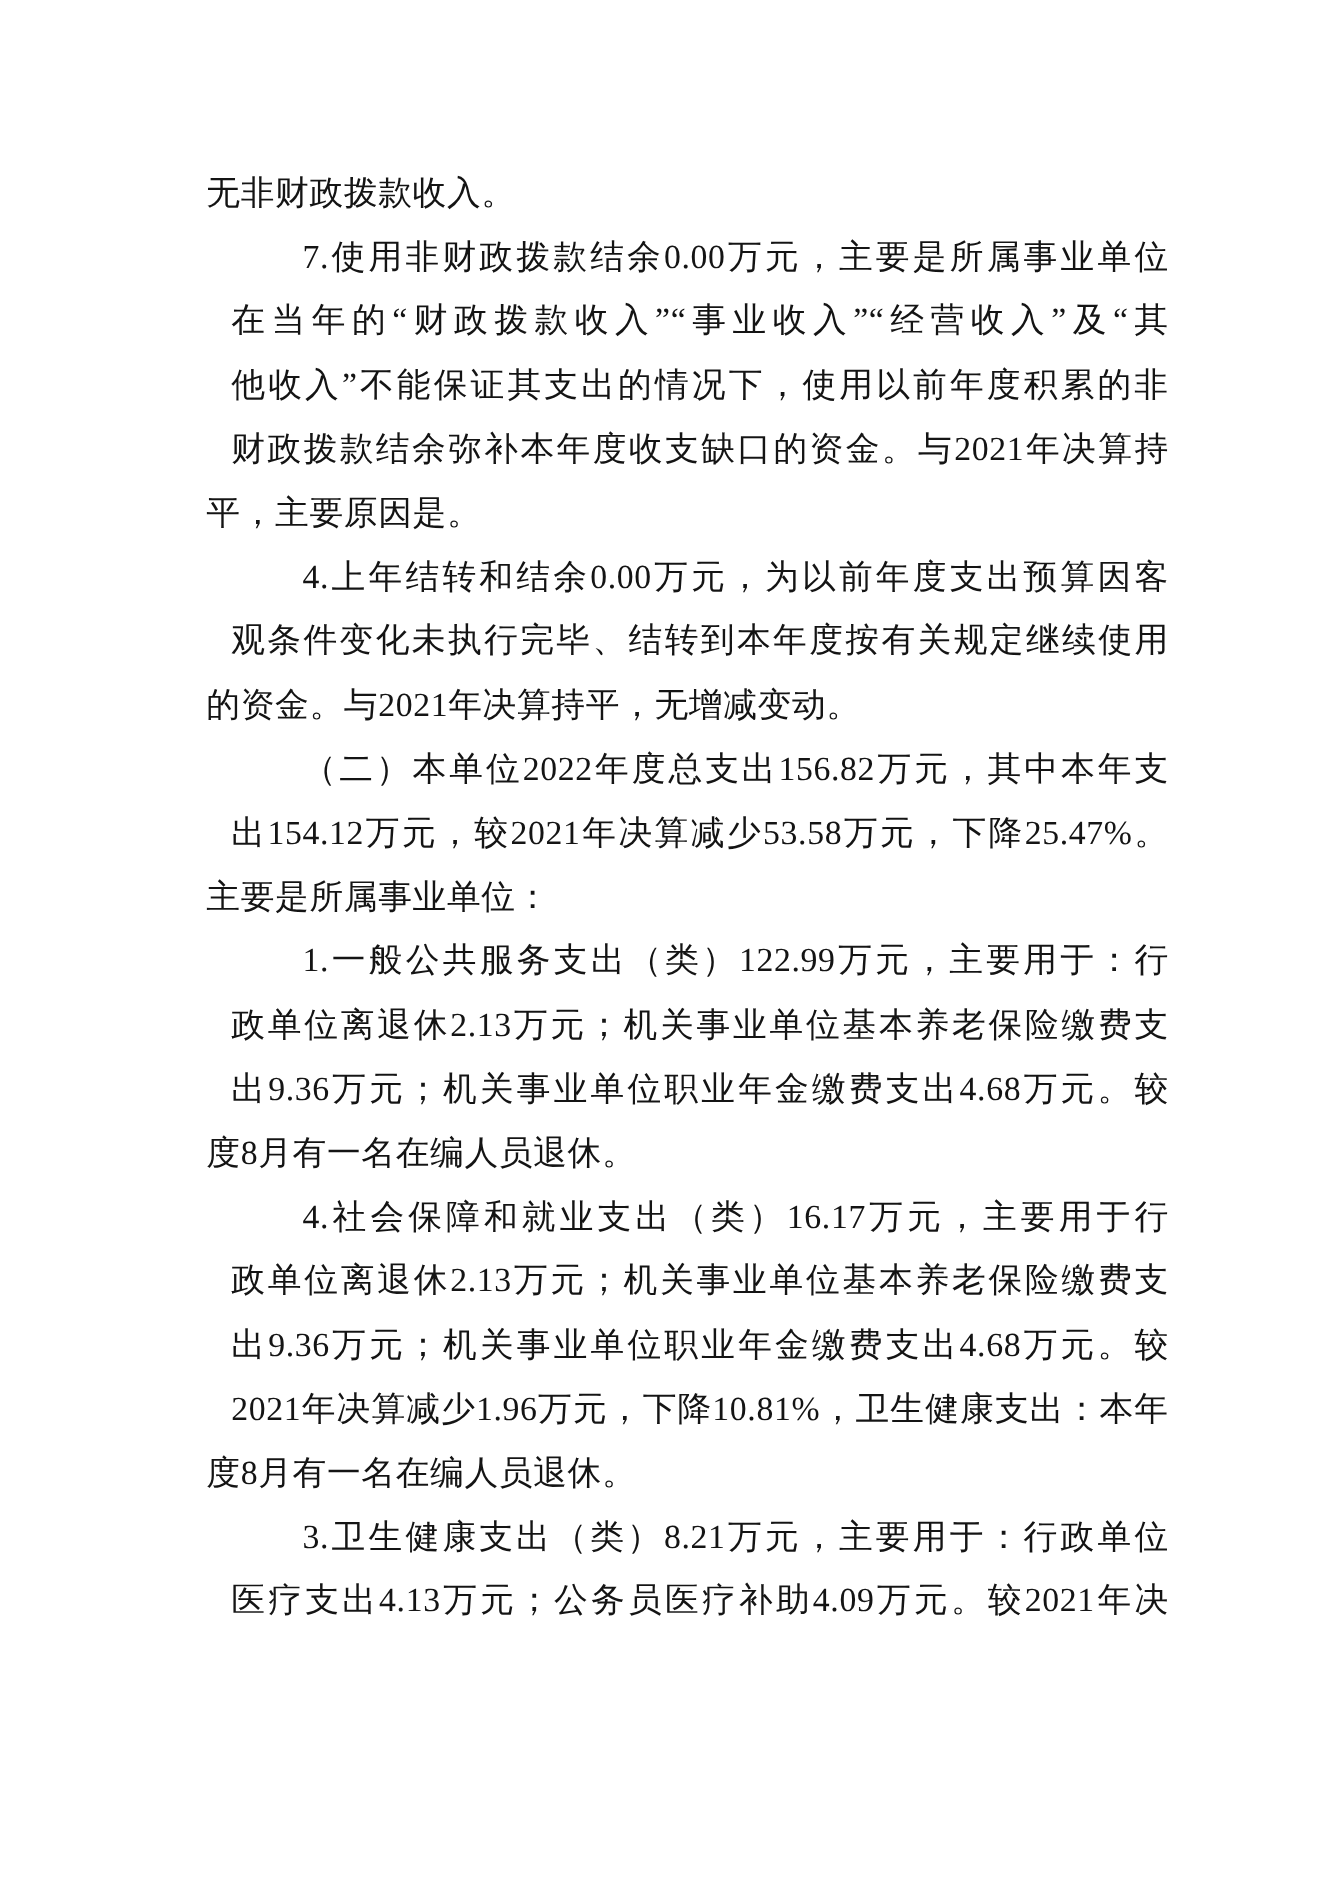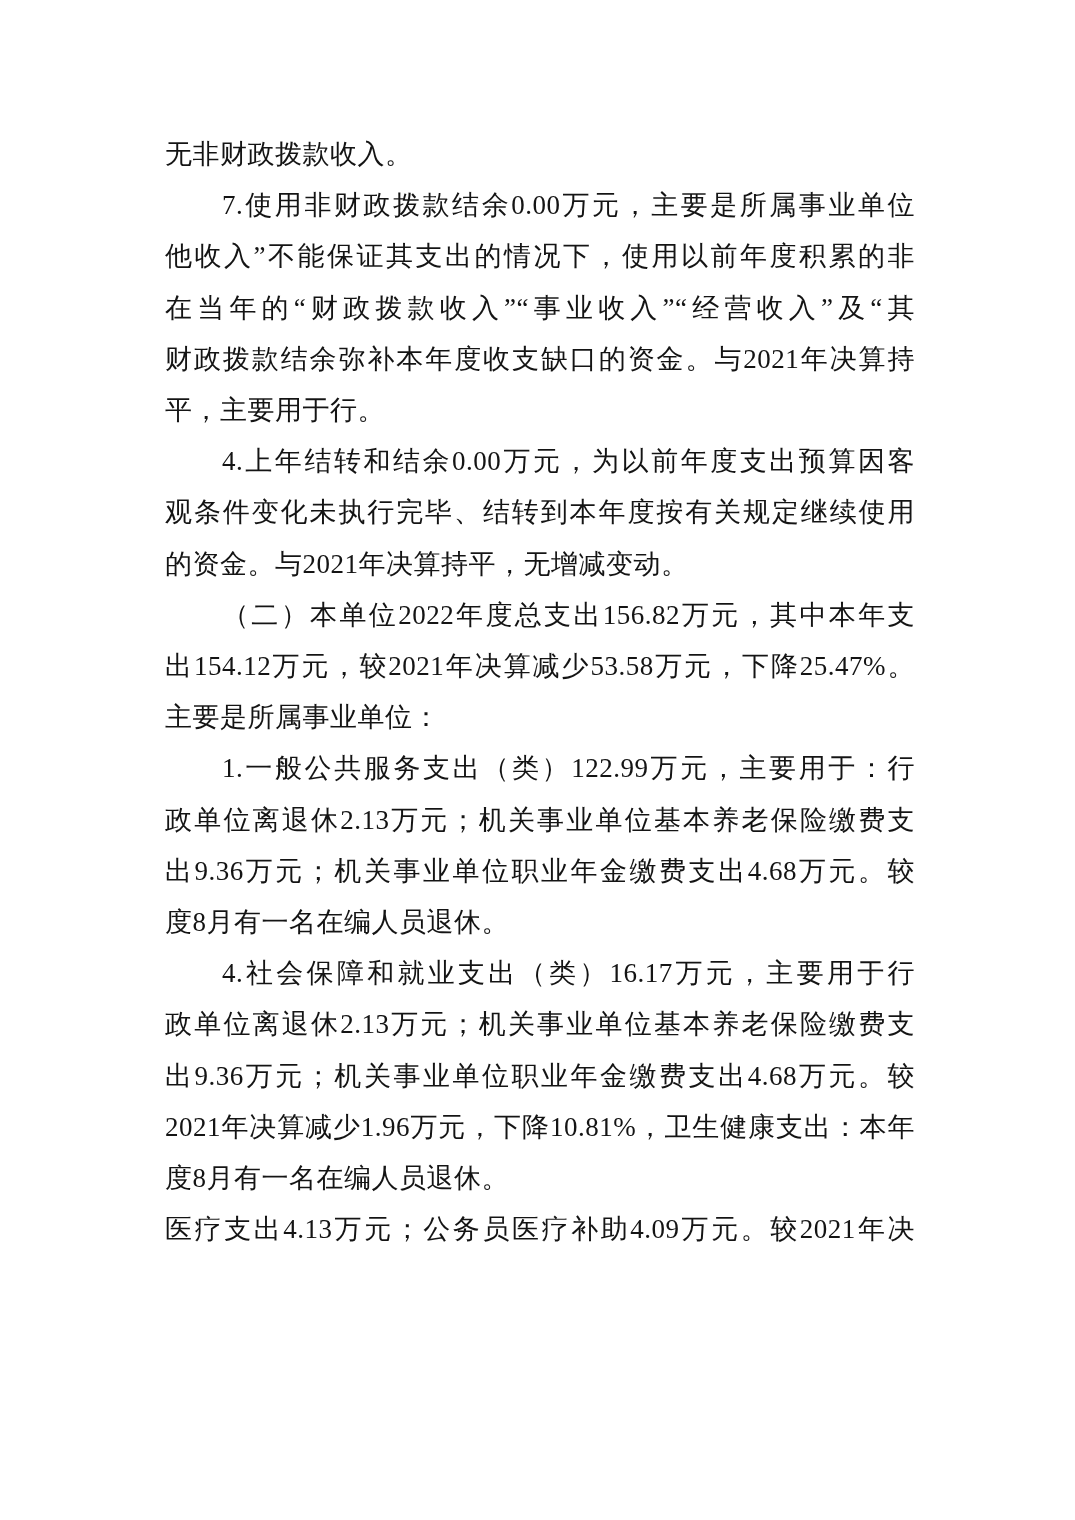--- a/index.html
+++ b/index.html
@@ -27,46 +27,48 @@
     font-size: 27px;
     line-height: 51.2px;
     text-align: left;
     letter-spacing: 0.5px;
     white-space: nowrap;
   }
   .line.j {
     text-align: justify;
     text-align-last: justify;
     white-space: normal;
+    margin-left: 20px;
   }
   .line.indent {
     text-indent: 57px;
   }
 </style>
 </head>
 <body>
 
 <div class="page">
   <div class="content">
       <div class="line">无非财政拨款收入。</div>
       <div class="line j indent">7.使用非财政拨款结余0.00万元，主要是所属事业单位</div>
+      <div class="line j">在当年的“财政拨款收入”“事业收入”“经营收入”及“其</div>
       <div class="line j">他收入”不能保证其支出的情况下，使用以前年度积累的非</div>
-      <div class="line j">在当年的“财政拨款收入”“事业收入”“经营收入”及“其</div>
       <div class="line j">财政拨款结余弥补本年度收支缺口的资金。与2021年决算持</div>
-      <div class="line">平，主要用于行。</div>
+      <div class="line">平，主要原因是。</div>
       <div class="line j indent">4.上年结转和结余0.00万元，为以前年度支出预算因客</div>
       <div class="line j">观条件变化未执行完毕、结转到本年度按有关规定继续使用</div>
       <div class="line">的资金。与2021年决算持平，无增减变动。</div>
       <div class="line j indent">（二）本单位2022年度总支出156.82万元，其中本年支</div>
       <div class="line j">出154.12万元，较2021年决算减少53.58万元，下降25.47%。</div>
       <div class="line">主要是所属事业单位：</div>
       <div class="line j indent">1.一般公共服务支出（类）122.99万元，主要用于：行</div>
       <div class="line j">政单位离退休2.13万元；机关事业单位基本养老保险缴费支</div>
       <div class="line j">出9.36万元；机关事业单位职业年金缴费支出4.68万元。较</div>
       <div class="line">度8月有一名在编人员退休。</div>
       <div class="line j indent">4.社会保障和就业支出（类）16.17万元，主要用于行</div>
       <div class="line j">政单位离退休2.13万元；机关事业单位基本养老保险缴费支</div>
       <div class="line j">出9.36万元；机关事业单位职业年金缴费支出4.68万元。较</div>
       <div class="line j">2021年决算减少1.96万元，下降10.81%，卫生健康支出：本年</div>
       <div class="line">度8月有一名在编人员退休。</div>
+      <div class="line j indent">3.卫生健康支出（类）8.21万元，主要用于：行政单位</div>
       <div class="line j">医疗支出4.13万元；公务员医疗补助4.09万元。较2021年决</div>
     </div>
 </div>
 
 </body></html>

